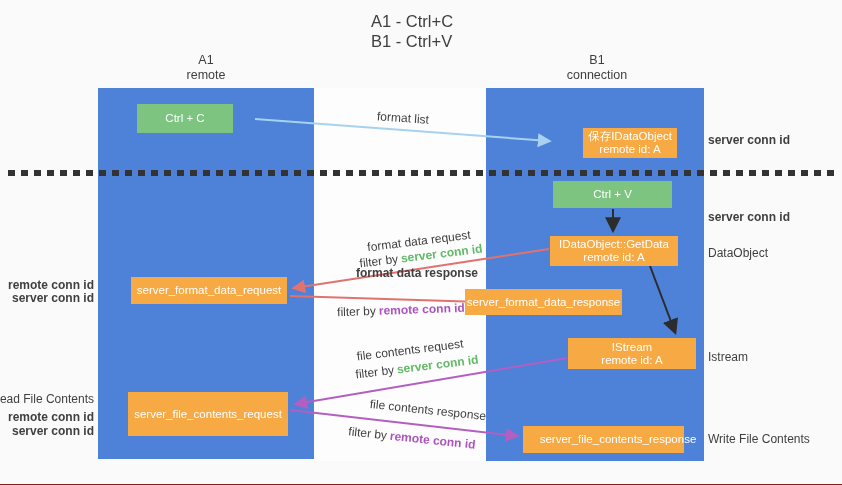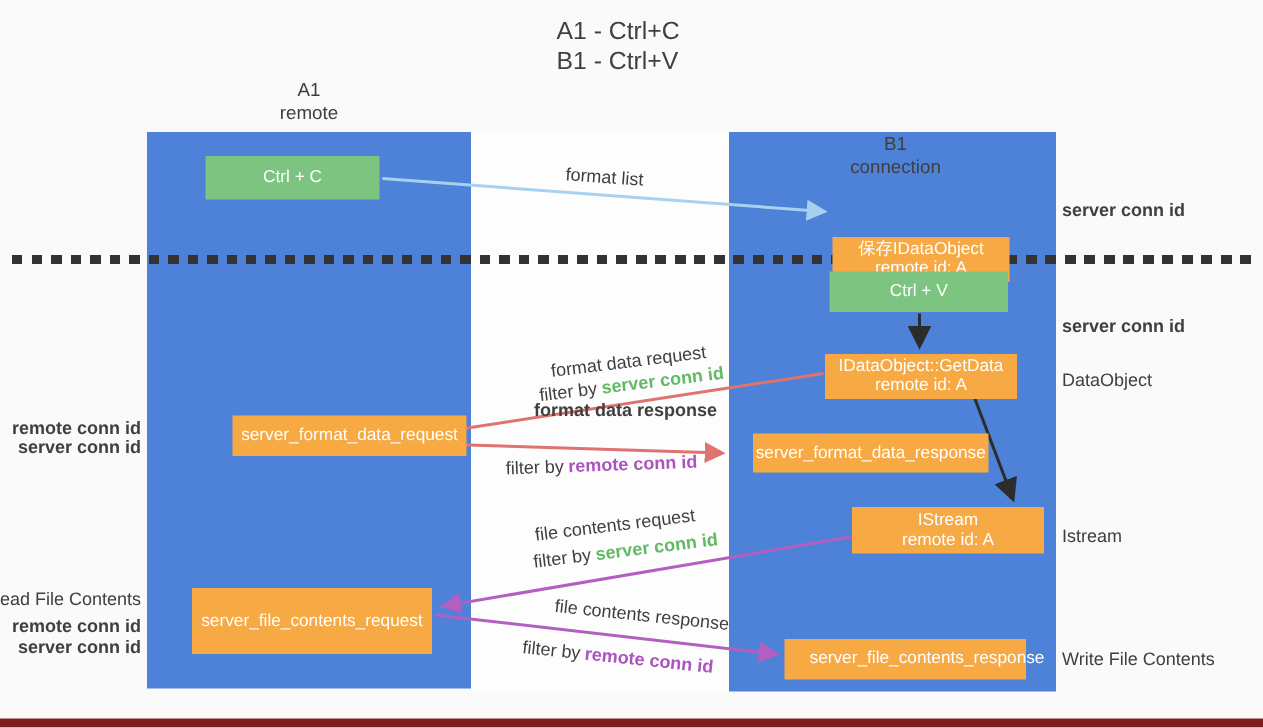--- a/index.html
+++ b/index.html
@@ -7,34 +7,34 @@
     --arrow-lightblue:#a6d2f0; --arrow-red:#e0726f; --arrow-purple:#b35fc2;
     --text-green:#62ba66; --text-purple:#ab53be; --text-dark:#3f3f3f;
     --background:#fafafa; --dotted-line:#333333; --white-strip:#fdfdfd;
   }
   *{margin:0;padding:0;box-sizing:border-box;}
   html,body{background:#e9e9e9;}
   body{font-family:"Liberation Sans","DejaVu Sans",sans-serif;}
   .stage{
     position:relative;width:842px;height:485px;overflow:hidden;
     background:var(--background,#fafafa);
-    border-bottom:6px solid #7f1d1d;
+    border-bottom:1px solid #7f1d1d;
   }
   .center-strip{position:absolute;left:314px;top:88px;width:172px;height:373px;background:var(--white-strip,#fdfdfd);}
   .lifeline{position:absolute;top:88px;background:var(--column-blue,#4d82d8);}
   .lifeline-a{left:98px;width:216px;height:371px;}
   .lifeline-b{left:486px;width:218px;height:373px;}
   .dotted-separator{
     position:absolute;left:8px;right:6px;top:170px;height:6px;
     background:repeating-linear-gradient(to right,var(--dotted-line,#333) 0 7px,transparent 7px 13px);
   }
   .title{position:absolute;left:371px;top:11px;font-size:16.5px;line-height:20px;color:var(--text-dark,#3f3f3f);}
   .col-header{position:absolute;top:53px;width:120px;text-align:center;font-size:12.5px;line-height:15px;color:var(--text-dark,#3f3f3f);}
   .col-header-a{left:146px;}
-  .col-header-b{left:537px;margin-top:36px;}
+  .col-header-b{left:537px;}
   .node{
     position:absolute;display:flex;flex-direction:column;align-items:center;justify-content:center;
     color:#fff;font-size:11.5px;line-height:13px;text-align:center;
   }
   .node-green{background:var(--box-green,#7cc480);}
   .node-orange{background:var(--box-orange,#f7a943);}
   .lbl{position:absolute;font-size:12px;color:var(--text-dark,#3f3f3f);white-space:nowrap;transform-origin:center;}
   .lbl-c{transform:translate(-50%,-50%);}
   .g{color:var(--text-green,#62ba66);font-weight:bold;}
   .p{color:var(--text-purple,#ab53be);font-weight:bold;}
@@ -93,43 +93,43 @@
     </defs>
     <line class="ln ln-blue" x1="255" y1="119" x2="549" y2="141" marker-end="url(#m-blue)"></line>
     <line class="ln ln-black" x1="613" y1="209" x2="613" y2="230" marker-end="url(#m-black)"></line>
     <line class="ln ln-black" x1="650" y1="266" x2="675" y2="332" marker-end="url(#m-black)"></line>
     <line class="ln ln-red" x1="549" y1="249" x2="294" y2="288" marker-end="url(#m-red)"></line>
     <line class="ln ln-red" x1="290" y1="296" x2="481" y2="302" marker-end="url(#m-red)"></line>
     <line class="ln ln-purple" x1="567" y1="358" x2="296" y2="404" marker-end="url(#m-purple)"></line>
     <line class="ln ln-purple" x1="290" y1="410" x2="517" y2="436" marker-end="url(#m-purple)"></line>
   </svg>
 
-  <div class="node node-green" style="left:137px;top:104px;width:116px;height:29px;">
+  <div class="node node-green" style="left:137px;top:104px;width:96px;height:29px;">
     <div>Ctrl + C</div>
   </div>
 
-  <div class="node node-orange" style="left:555px;top:128px;width:118px;height:30px;margin-top:30px;">
+  <div class="node node-orange" style="left:583px;top:128px;width:94px;height:30px;">
     <div>保存IDataObject</div>
     <div>remote id: A</div>
   </div>
 
   <div class="node node-green" style="left:553px;top:181px;width:119px;height:27px;">
     <div>Ctrl + V</div>
   </div>
 
   <div class="node node-orange" style="left:550px;top:236px;width:128px;height:30px;">
     <div>IDataObject::GetData</div>
     <div>remote id: A</div>
   </div>
 
-  <div class="node node-orange" style="left:131px;top:277px;width:156px;height:27px;margin-left:24px;">
+  <div class="node node-orange" style="left:131px;top:277px;width:156px;height:27px;">
     <div>server_format_data_request</div>
   </div>
 
-  <div class="node node-orange" style="left:502px;top:289px;width:157px;height:26px;">
+  <div class="node node-orange" style="left:465px;top:289px;width:157px;height:26px;">
     <div>server_format_data_response</div>
   </div>
 
   <div class="node node-orange" style="left:568px;top:338px;width:128px;height:31px;">
     <div>IStream</div>
     <div>remote id: A</div>
   </div>
 
   <div class="node node-orange" style="left:128px;top:392px;width:160px;height:44px;">
     <div>server_file_contents_request</div>

